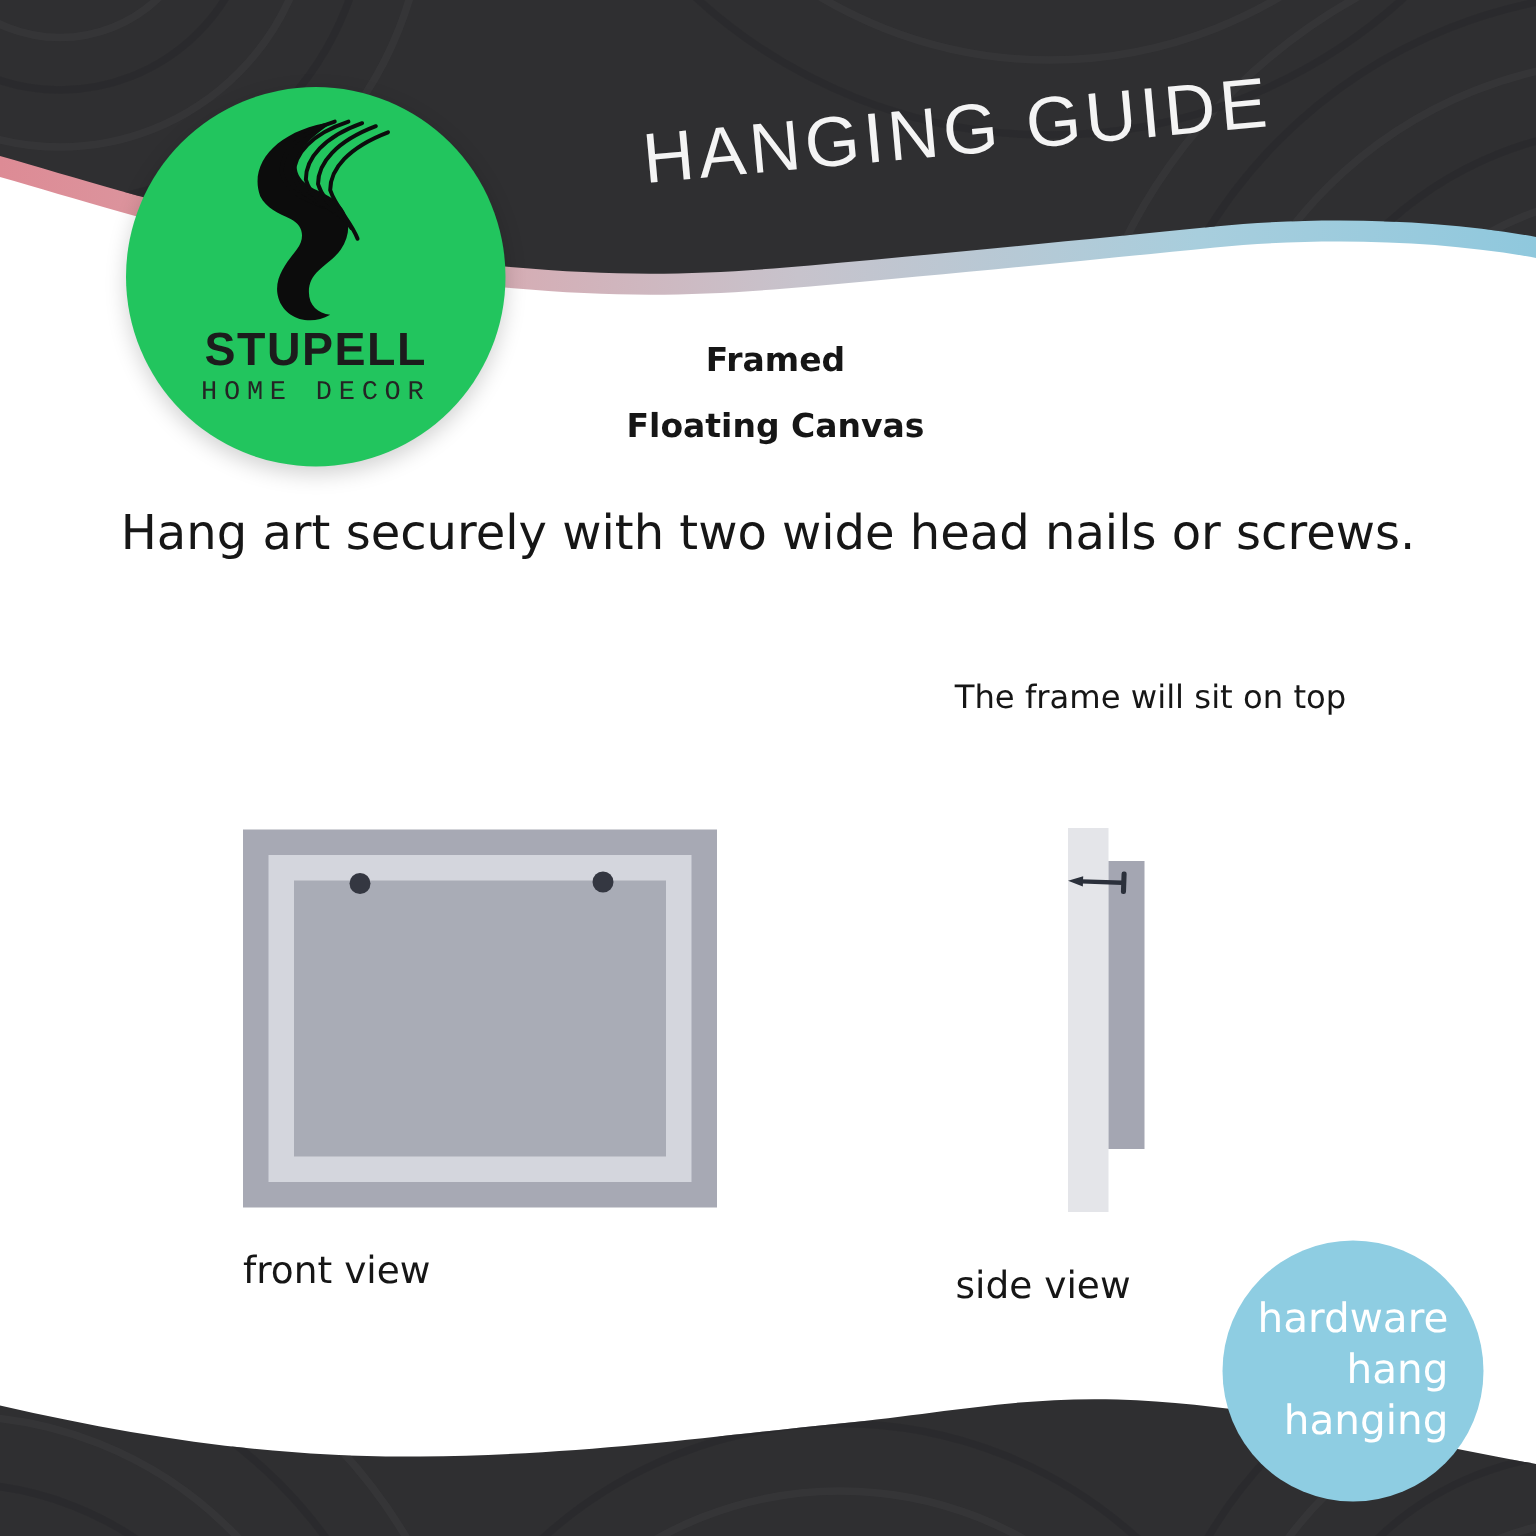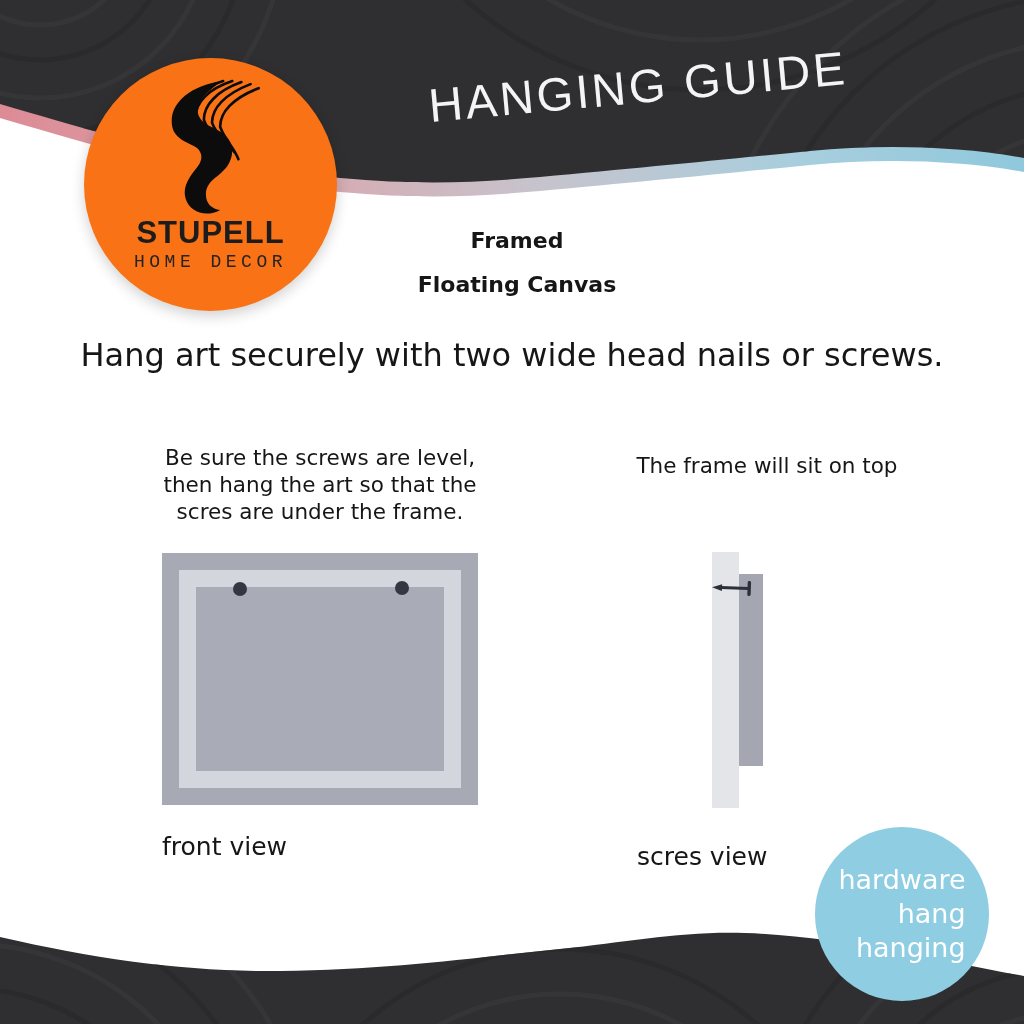--- a/index.html
+++ b/index.html
@@ -22,21 +22,21 @@
   .header-svg{left:0;top:0;width:1024px;height:230px;z-index:1;}
   .dark-fill{fill:var(--c-dark);}
   .swirl{fill:none;stroke:var(--c-swirl);stroke-width:5;opacity:.45;}
   .swirl.dk{stroke:var(--c-swirl2);opacity:.6;}
   .headline{left:378px;top:54px;width:520px;height:66px;z-index:2;
     transform:rotate(-5.2deg);transform-origin:50% 50%;
     color:var(--c-headline);font-family:"Liberation Sans",sans-serif;
     font-size:47px;font-weight:500;letter-spacing:3px;text-align:center;line-height:66px;white-space:nowrap;}
 
   
-  .logo-circle{left:84px;top:58px;width:253px;height:253px;border-radius:50%;background:#f97316;
+  .logo-circle{left:84px;top:58px;width:253px;height:253px;border-radius:50%;background:#22c55e;
     z-index:3;box-shadow:0 5px 14px rgba(0,0,0,.18);text-align:center;}
   .logo-art{margin:16px auto 0 auto;width:142px;height:142px;}
   .logo-name{font-family:"Liberation Sans",sans-serif;font-size:31px;font-weight:600;
     letter-spacing:1px;color:#1c1c1c;line-height:33px;margin-top:0px;}
   .logo-sub{font-family:Liberation Mono, monospace;font-size:18px;font-weight:400;
     letter-spacing:4.5px;color:#242424;line-height:26px;}
 
   
   .product-title{left:292px;top:219px;width:450px;text-align:center;color:var(--c-text);
     font-size:22px;font-weight:700;line-height:44px;z-index:2;}
@@ -133,46 +133,41 @@
     <div class="logo-sub">HOME DECOR</div>
   </div>
 
   <div class="abs product-title">
     <span>Framed</span>
     <span>Floating Canvas</span>
   </div>
 
   <div class="abs instruction">Hang art securely with two wide head nails or screws.</div>
 
-  <div class="abs note note-left">
-    <span>Be sure the screws are level,</span>
-    <span>then hang the art so that the</span>
-    <span>scres are under the frame.</span>
-  </div>
 
   <div class="abs note note-right">
     <span>The frame will sit on top</span>
   </div>
 
   <div class="abs front-frame">
     <div class="front-mat"></div>
     <div class="front-canvas"></div>
     <div class="screw-dot screw-1"></div>
     <div class="screw-dot screw-2"></div>
   </div>
   <div class="abs view-label label-front">front view</div>
 
   <div class="abs side-wall"></div>
   <div class="abs side-frame"></div>
   <svg class="abs nail-svg" viewBox="0 0 48 20">
     <polygon points="1,10 11,6.6 11,13.4" style="fill:var(--c-nail)"></polygon>
     <rect x="10" y="8.6" width="27" height="2.9" style="fill:var(--c-nail)"></rect>
     <rect x="36.5" y="2.5" width="3.4" height="15" rx="1.5" style="fill:var(--c-nail)"></rect>
   </svg>
-  <div class="abs view-label label-side">scres view</div>
+  <div class="abs view-label label-side">side view</div>
 
   <svg class="abs bottom-svg" viewBox="0 0 1024 110" preserveAspectRatio="none">
     <defs>
       <clipPath id="botClip">
         <path d="M0,23 C100,46 190,58 280,57 C390,56 470,44 560,35 C630,28 680,17 745,19 C840,22 940,47 1024,62 L1024,110 L0,110 Z"></path>
       </clipPath>
     </defs>
     <path class="dark-fill" d="M0,23 C100,46 190,58 280,57 C390,56 470,44 560,35 C630,28 680,17 745,19 C840,22 940,47 1024,62 L1024,110 L0,110 Z"></path>
     <g clip-path="url(#botClip)">
       <circle class="swirl" cx="-30" cy="290" r="170"></circle>

